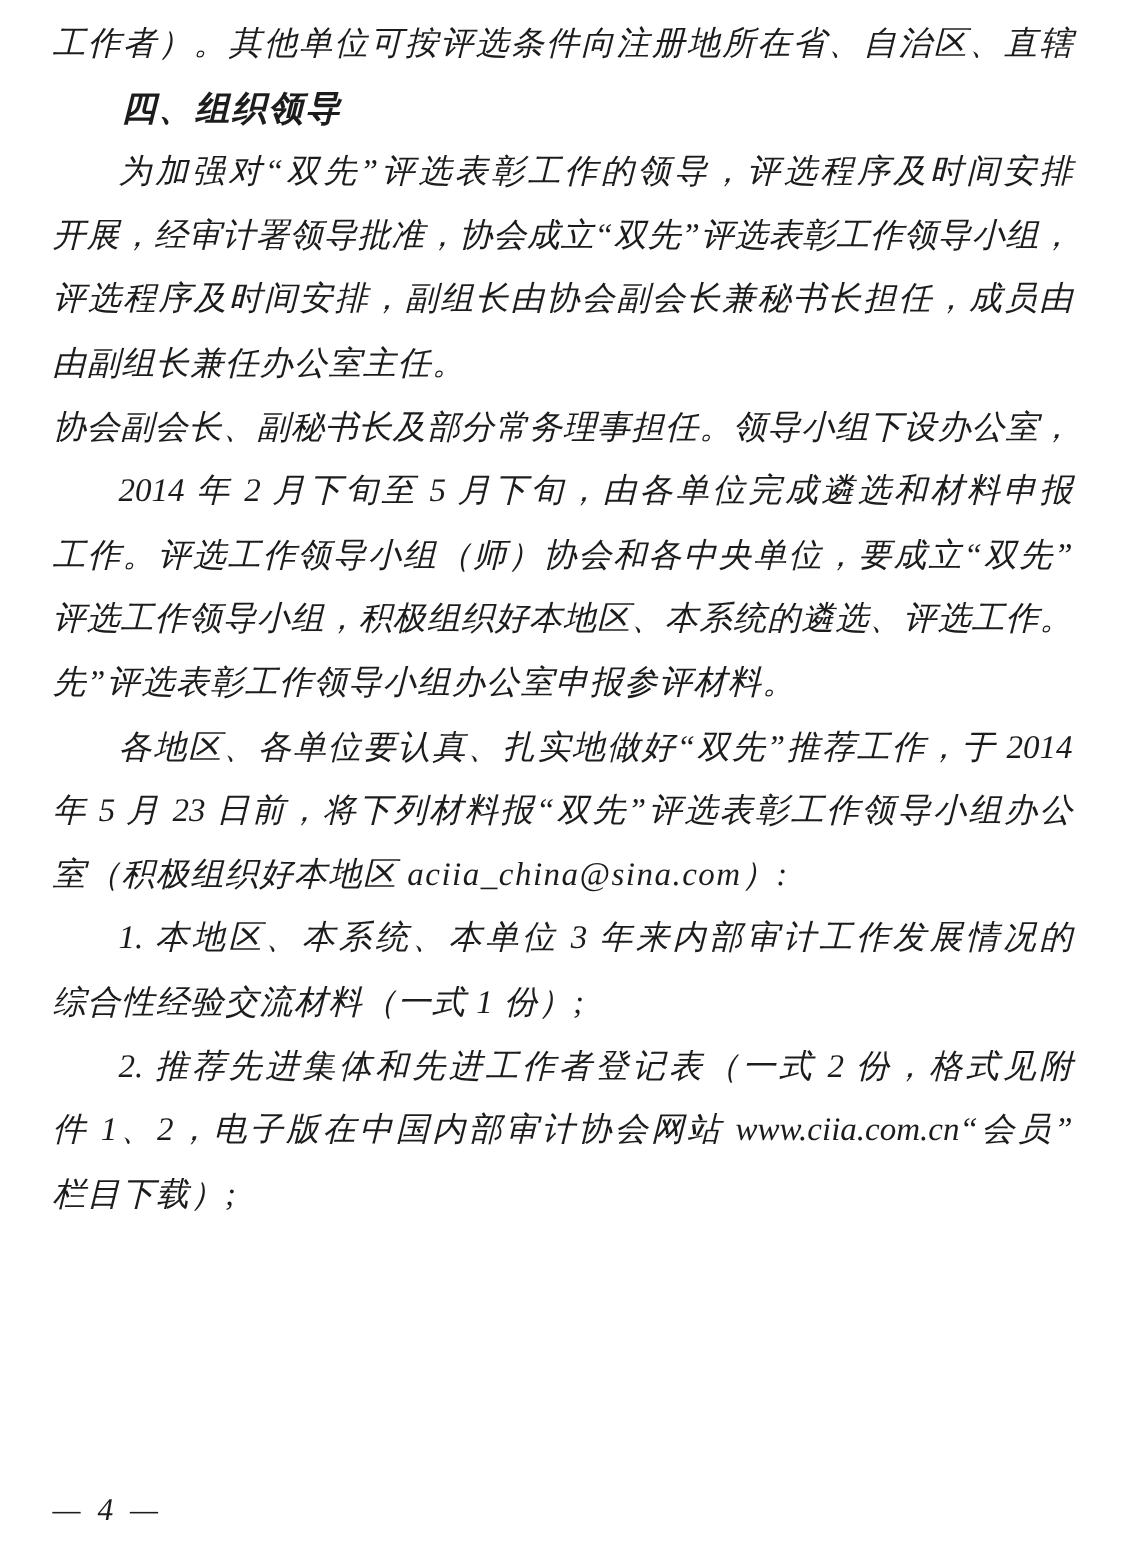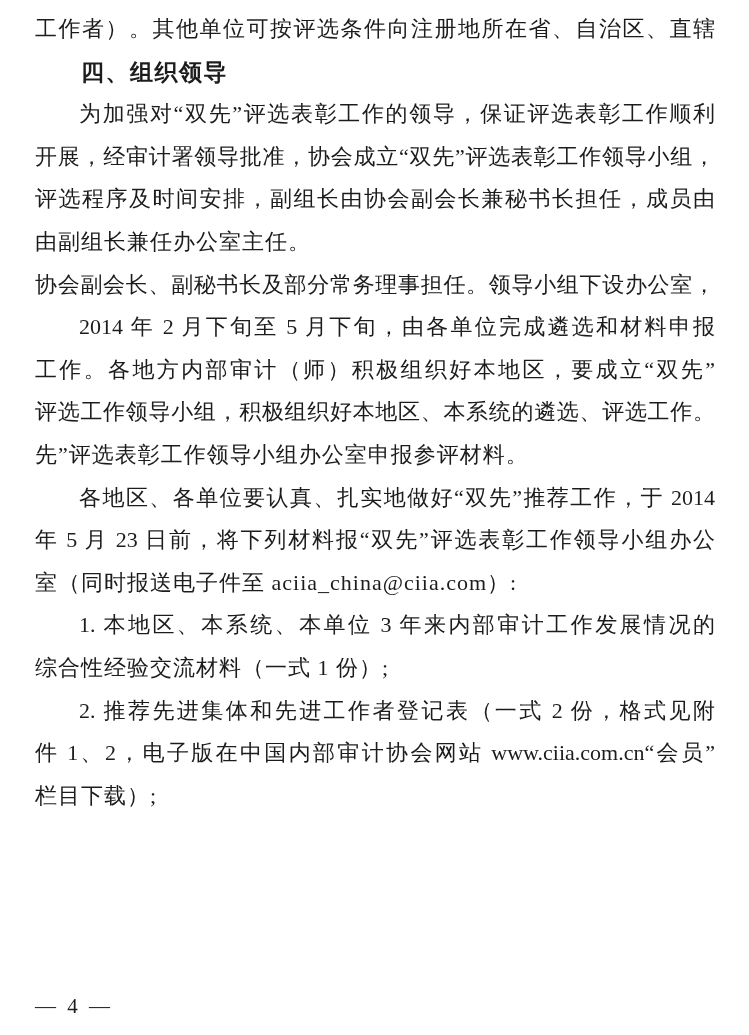--- a/index.html
+++ b/index.html
@@ -10,20 +10,21 @@
   .page {
     position: relative;
     width: 749px;
     height: 1035px;
     box-sizing: border-box;
     background: var(--bg-color, #ffffff);
     color: var(--text-color, #1c1c1c);
     padding: 8px 34px 11px 35px;
     font-family: "Liberation Serif", "DejaVu Serif", serif;
     overflow: hidden;
+    font-style: italic;
   }
   .doc-body {
     width: 680px;
   }
   .line {
     height: 42.6px;
     line-height: 42.6px;
     font-size: 22px;
     letter-spacing: 1px;
     white-space: pre;
@@ -54,32 +55,32 @@
     color: var(--text-color, #1c1c1c);
   }
 </style>
 </head>
 <body>
 
 <div class="page">
   <main class="doc-body">
       <div class="line fill">工作者）。其他单位可按评选条件向注册地所在省、自治区、直辖</div>
       <div class="line heading indent">四、组织领导</div>
-      <div class="line indent fill">为加强对“双先”评选表彰工作的领导，保证评选表彰工作顺利</div>
+      <div class="line indent fill">为加强对“双先”评选表彰工作的领导，评选程序及时间安排</div>
       <div class="line fill">开展，经审计署领导批准，协会成立“双先”评选表彰工作领导小组，</div>
       <div class="line fill">评选程序及时间安排，副组长由协会副会长兼秘书长担任，成员由</div>
       <div class="line">由副组长兼任办公室主任。</div>
       <div class="line fill">协会副会长、副秘书长及部分常务理事担任。领导小组下设办公室，</div>
       <div class="line indent fill">2014 年 2 月下旬至 5 月下旬，由各单位完成遴选和材料申报</div>
-      <div class="line fill">工作。各地方内部审计（师）积极组织好本地区，要成立“双先”</div>
+      <div class="line fill">工作。评选工作领导小组（师）协会和各中央单位，要成立“双先”</div>
       <div class="line fill">评选工作领导小组，积极组织好本地区、本系统的遴选、评选工作。</div>
       <div class="line">先”评选表彰工作领导小组办公室申报参评材料。</div>
       <div class="line indent fill">各地区、各单位要认真、扎实地做好“双先”推荐工作，于 2014</div>
       <div class="line fill">年 5 月 23 日前，将下列材料报“双先”评选表彰工作领导小组办公</div>
-      <div class="line">室（同时报送电子件至 aciia_china@ciia.com）:</div>
+      <div class="line">室（积极组织好本地区 aciia_china@sina.com）:</div>
       <div class="line indent fill">1. 本地区、本系统、本单位 3 年来内部审计工作发展情况的</div>
       <div class="line">综合性经验交流材料（一式 1 份）;</div>
       <div class="line indent fill">2. 推荐先进集体和先进工作者登记表（一式 2 份，格式见附</div>
       <div class="line fill">件 1、2，电子版在中国内部审计协会网站 www.ciia.com.cn“会员”</div>
       <div class="line">栏目下载）;</div>
     </main>
   <div class="footer">— 4 —</div>
 </div>
 
 </body></html>

